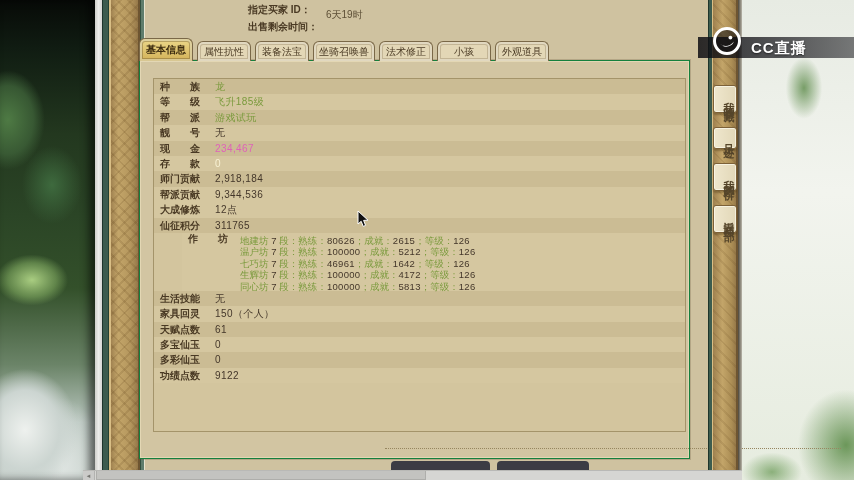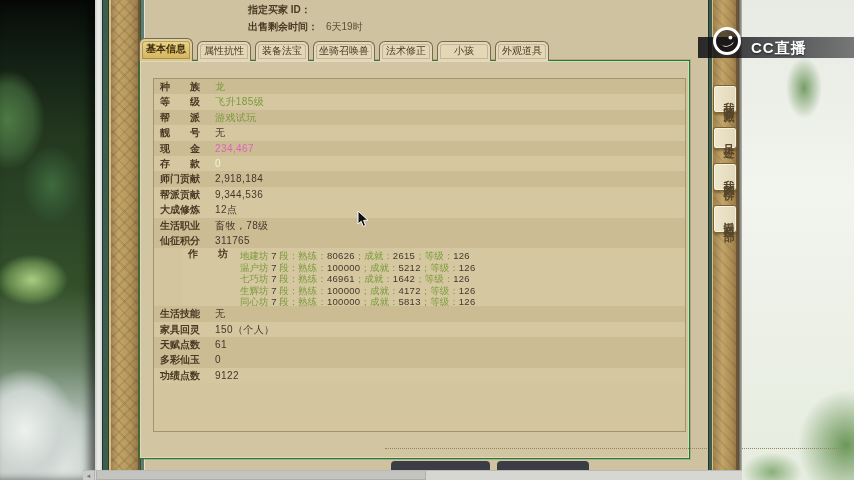--- a/index.html
+++ b/index.html
@@ -29,29 +29,29 @@
       linear-gradient(90deg,#97794a,#c3a569 30%,#b4965d 70%,#8d7044);
     box-shadow:inset 2px 0 0 #d9be85, inset -2px 0 0 #6e5531;}
   #strip-teal-left2{position:absolute;left:140px;top:0;width:5px;height:480px;z-index:2;
     background:#5f7d6c;box-shadow:inset -1px 0 0 #e8e4d0, inset 1px 0 0 #33503f;}
 
   
   #page{position:absolute;left:145px;top:0;width:563px;height:480px;z-index:2;background:#cfc2a0;}
 
   #buyer-id-label{position:absolute;left:103px;top:3px;font-size:10px;font-weight:bold;color:#4a3a24;}
   #sale-label{position:absolute;left:103px;top:20px;font-size:10px;font-weight:bold;color:#4a3a24;}
-  #sale-value{position:absolute;left:181px;top:20px;font-size:10px;color:#5d4f36;}
+  #sale-value{position:absolute;left:181px;top:8px;font-size:10px;color:#5d4f36;}
 
   
   #tabs-row{position:absolute;left:-6px;top:38px;height:23px;display:flex;align-items:flex-end;z-index:4;}
   .tab{height:19px;line-height:19px;padding:0 5px;margin-right:4px;min-width:42px;text-align:center;
        font-size:10px;color:#4a3a24;background:#e3d7b6;border:1px solid #7a6848;border-bottom:none;
        border-radius:6px 6px 0 0;
        box-shadow:inset 0 0 0 2px rgba(255,252,235,.5), inset 0 0 0 3px rgba(122,104,72,.30);
-       cursor:pointer;white-space:nowrap;font-family:Liberation Mono, monospace;}
+       cursor:pointer;white-space:nowrap;}
   .tab.active{height:22px;line-height:22px;font-weight:bold;color:#3c2c10;
        background:linear-gradient(#ecd88a,#d2b157);
        box-shadow:inset 0 0 0 2px rgba(255,248,210,.55), inset 0 0 0 3px rgba(106,86,46,.40);}
 
   
   #panel{position:absolute;left:-6px;top:60px;width:549px;height:397px;background:#d2c5a2;
          border:1px solid #15803d;box-shadow:inset 0 0 0 1px #e3d7b4, 0 0 0 1px rgba(100,85,55,.25);}
 
   
   #info-box{position:absolute;left:13px;top:17px;width:531px;height:352px;
@@ -151,26 +151,26 @@
       <div id="info-box">
           <div class="row"><span class="lbl">种　　族</span><span class="val green">龙</span></div>
           <div class="row alt"><span class="lbl">等　　级</span><span class="val green">飞升185级</span></div>
           <div class="row"><span class="lbl">帮　　派</span><span class="val green">游戏试玩</span></div>
           <div class="row alt"><span class="lbl">靓　　号</span><span class="val dark">无</span></div>
           <div class="row"><span class="lbl">现　　金</span><span class="val magenta">234,467</span></div>
           <div class="row alt"><span class="lbl">存　　款</span><span class="val light">0</span></div>
           <div class="row"><span class="lbl">师门贡献</span><span class="val dark">2,918,184</span></div>
           <div class="row alt"><span class="lbl">帮派贡献</span><span class="val dark">9,344,536</span></div>
           <div class="row alt"><span class="lbl">大成修炼</span><span class="val dark">12点</span></div>
-          <div class="row"><span class="lbl">生活职业</span><span class="val dark">畜牧，78级</span></div>
           <div class="row"><span class="lbl">仙征积分</span><span class="val dark">311765</span></div>
           <div class="row alt tall"><span class="lbl">作　　坊</span><span class="ws"><span class="ws-line"><span class="g">地建坊 </span><span class="d">7</span><span class="g"> 段：熟练：</span><span class="d">80626</span><span class="g">；成就：</span><span class="d">2615</span><span class="g">；等级：</span><span class="d">126</span></span><span class="ws-line"><span class="g">温户坊 </span><span class="d">7</span><span class="g"> 段：熟练：</span><span class="d">100000</span><span class="g">；成就：</span><span class="d">5212</span><span class="g">；等级：</span><span class="d">126</span></span><span class="ws-line"><span class="g">七巧坊 </span><span class="d">7</span><span class="g"> 段：熟练：</span><span class="d">46961</span><span class="g">；成就：</span><span class="d">1642</span><span class="g">；等级：</span><span class="d">126</span></span><span class="ws-line"><span class="g">生辉坊 </span><span class="d">7</span><span class="g"> 段：熟练：</span><span class="d">100000</span><span class="g">；成就：</span><span class="d">4172</span><span class="g">；等级：</span><span class="d">126</span></span><span class="ws-line"><span class="g">同心坊 </span><span class="d">7</span><span class="g"> 段：熟练：</span><span class="d">100000</span><span class="g">；成就：</span><span class="d">5813</span><span class="g">；等级：</span><span class="d">126</span></span></span></div>
           <div class="row"><span class="lbl">生活技能</span><span class="val dark">无</span></div>
           <div class="row alt"><span class="lbl">家具回灵</span><span class="val dark">150（个人）</span></div>
           <div class="row"><span class="lbl">天赋点数</span><span class="val dark">61</span></div>
+          <div class="row alt"><span class="lbl">多宝仙玉</span><span class="val dark">0</span></div>
           <div class="row"><span class="lbl">多彩仙玉</span><span class="val dark">0</span></div>
           <div class="row alt"><span class="lbl">功绩点数</span><span class="val dark">9122</span></div>
         </div>
     </div>
 
     <div id="dotted-divider"></div>
     <div class="bottom-btn" id="bottom-btn-1"></div>
     <div class="bottom-btn" id="bottom-btn-2"></div>
   </div>
 

